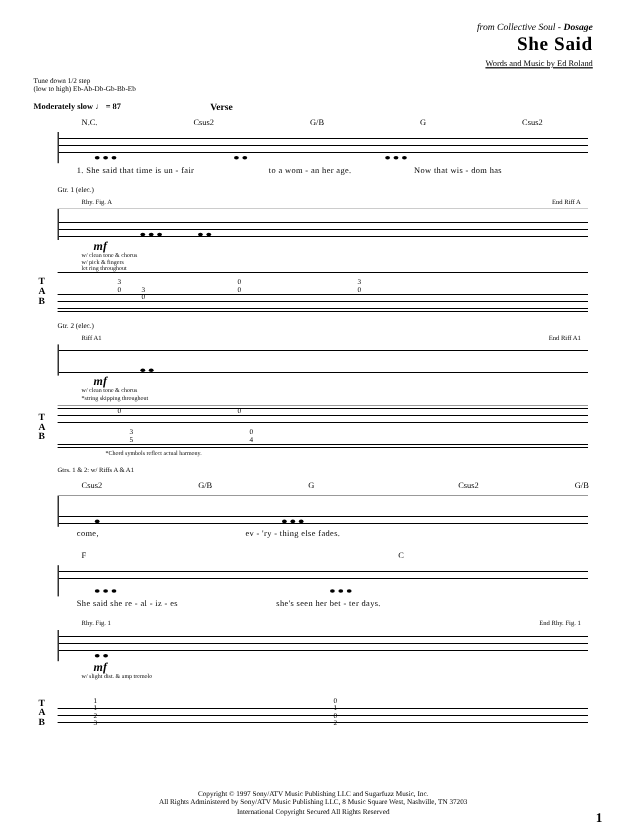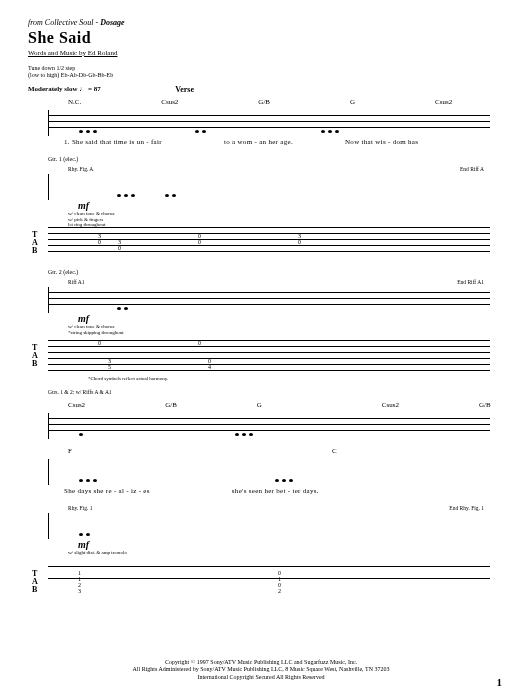--- a/index.html
+++ b/index.html
@@ -12,21 +12,21 @@
     overflow: hidden;
     position: relative;
   }
   .page {
     padding: 18px 28px 10px 28px;
     position: relative;
     height: 100%;
     box-sizing: border-box;
   }
   .header {
-    text-align: left;
+    text-align: right;
     margin-bottom: 8px;
   }
   .source-line {
     font-size: 8px;
     font-style: italic;
     margin-bottom: 2px;
   }
   .song-title {
     font-size: 16px;
     font-weight: bold;
@@ -347,20 +347,24 @@
             <span class="note-head"></span>
           </div>
         <div style="width:100px"></div>
         <div class="note-cluster">
             <span class="note-head"></span>
             <span class="note-head"></span>
             <span class="note-head"></span>
           </div>
       </div>
     </div>
+    <div class="lyric-row">
+      <span>come,</span>
+      <span style="margin-left:120px">ev - 'ry - thing else fades.</span>
+    </div>
   </div>
 
   <div class="staff-system">
     <div class="chord-row">
       <span class="chord">F</span>
       <span class="chord" style="margin-left:180px">C</span>
     </div>
     <div class="staff staff-short">
       <div class="notes-overlay">
         <div class="note-cluster">
@@ -370,21 +374,21 @@
           </div>
         <div style="width:140px"></div>
         <div class="note-cluster">
             <span class="note-head"></span>
             <span class="note-head"></span>
             <span class="note-head"></span>
           </div>
       </div>
     </div>
     <div class="lyric-row">
-      <span>She days she re - al - iz - es</span>
+      <span>She said she re - al - iz - es</span>
       <span style="margin-left:80px">she's seen her bet - ter days.</span>
     </div>
   </div>
 
   <div class="staff-system">
     <div style="display:flex;justify-content:space-between">
       <span class="rhyfig-label">Rhy. Fig. 1</span>
       <span class="end-label">End Rhy. Fig. 1</span>
     </div>
     <div class="staff staff-short">

